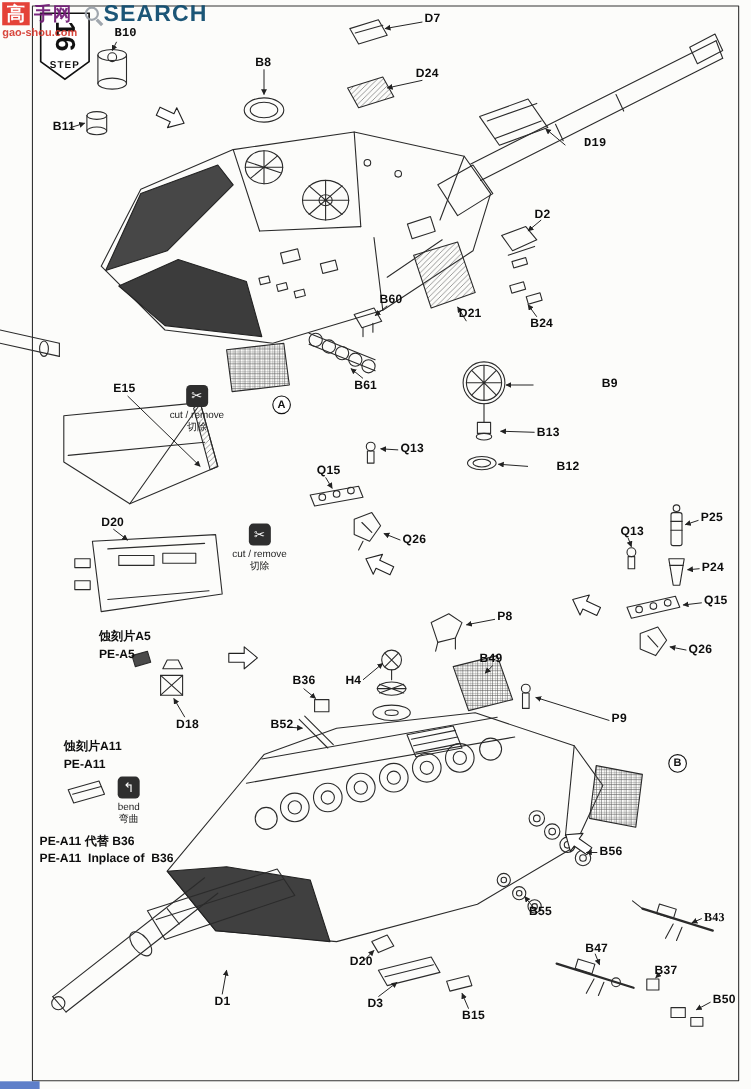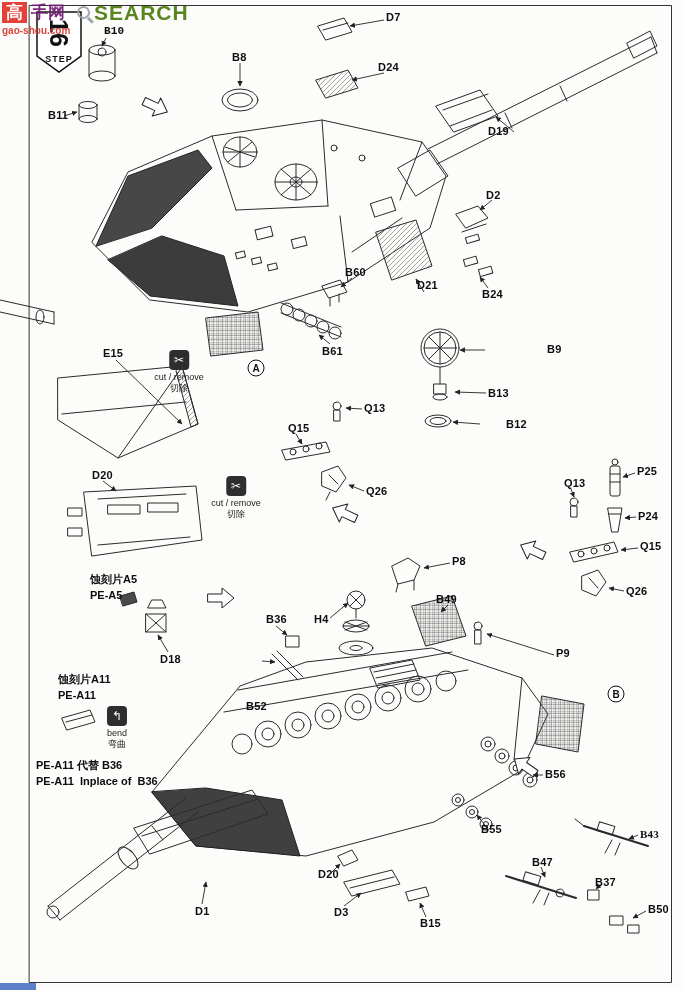--- a/index.html
+++ b/index.html
@@ -24,21 +24,21 @@
   .step-badge{position:absolute;left:34px;top:10px;width:50px;height:64px;z-index:2}
   .step-badge svg{position:absolute;left:0;top:0}
   .step-num{position:absolute;left:7px;top:5px;width:36px;height:36px;display:flex;align-items:center;justify-content:center;
             font-weight:bold;font-size:25px;transform:rotate(90deg);color:#111}
   .step-label{position:absolute;left:0;right:0;top:44px;text-align:center;font-weight:bold;font-size:9px;letter-spacing:1px;color:#111}
 
   .watermark{position:absolute;left:2px;top:2px;z-index:6;opacity:.93}
   .wm-row{display:flex;align-items:center;gap:4px}
   .wm-box{background:#e3342a;color:#fff;font-weight:bold;font-size:17px;padding:2px 4px;line-height:1}
   .wm-rest{color:#701a75;font-weight:bold;font-size:17px;line-height:1}
-  .wm-search{color:#4d7c0f;font-weight:bold;font-size:21px;letter-spacing:1px;line-height:1}
+  .wm-search{color:#0c4a6e;font-weight:bold;font-size:21px;letter-spacing:1px;line-height:1}
   .wm-search-icon{width:13px;height:13px;border:2.5px solid #99a0a8;border-radius:50%;position:relative;margin-left:8px}
   .wm-search-icon::after{content:"";position:absolute;width:2.5px;height:7px;background:#99a0a8;
                          left:10px;top:9px;transform:rotate(-45deg)}
   .wm-site{color:#d63a2f;font-weight:bold;font-size:10px;margin-top:2px}
   .wm-fragment{position:absolute;left:0;bottom:0;width:36px;height:7px;background:#2a56b8;opacity:.75;z-index:6}
 </style>
 </head>
 <body>
 
 <div class="page">
@@ -372,21 +372,21 @@
     </div>
     <div class="wm-site">gao-shou.com</div>
   </div>
 
   <div id="overlay" class="overlay">
       <div class="part-label" style="left: 104px; top: 26px; font-family: Liberation Mono, monospace;">B10</div>
       <div class="part-label" style="left: 386px; top: 12px;">D7</div>
       <div class="part-label" style="left: 232px; top: 52px;">B8</div>
       <div class="part-label" style="left: 378px; top: 62px;">D24</div>
       <div class="part-label" style="left: 48px; top: 110px;">B11</div>
-      <div class="part-label" style="left: 488px; top: 126px;">D19</div>
+      <div class="part-label" style="left: 531px; top: 126px; font-family: Liberation Mono, monospace;">D19</div>
       <div class="part-label" style="left: 486px; top: 190px;">D2</div>
       <div class="part-label" style="left: 482px; top: 289px;">B24</div>
       <div class="part-label" style="left: 417px; top: 280px;">D21</div>
       <div class="part-label" style="left: 345px; top: 267px;">B60</div>
       <div class="part-label" style="left: 322px; top: 346px;">B61</div>
       <div class="part-label" style="left: 499px; top: 344px; padding-left: 48px;">B9</div>
       <div class="part-label" style="left: 488px; top: 388px;">B13</div>
       <div class="part-label" style="left: 482px; top: 419px; margin-left: 24px;">B12</div>
       <div class="part-label" style="left: 364px; top: 403px;">Q13</div>
       <div class="part-label" style="left: 288px; top: 423px;">Q15</div>
@@ -395,21 +395,21 @@
       <div class="part-label" style="left: 92px; top: 470px;">D20</div>
       <div class="part-label" style="left: 564px; top: 478px;">Q13</div>
       <div class="part-label" style="left: 637px; top: 466px;">P25</div>
       <div class="part-label" style="left: 638px; top: 511px;">P24</div>
       <div class="part-label" style="left: 640px; top: 541px;">Q15</div>
       <div class="part-label" style="left: 626px; top: 586px;">Q26</div>
       <div class="part-label" style="left: 452px; top: 556px;">P8</div>
       <div class="part-label" style="left: 436px; top: 594px;">B49</div>
       <div class="part-label" style="left: 266px; top: 614px;">B36</div>
       <div class="part-label" style="left: 314px; top: 614px;">H4</div>
-      <div class="part-label" style="left: 246px; top: 654px; margin-top: 47px;">B52</div>
+      <div class="part-label" style="left: 246px; top: 654px;">B52</div>
       <div class="part-label" style="left: 556px; top: 648px;">P9</div>
       <div class="part-label" style="left: 160px; top: 654px;">D18</div>
       <div class="part-label" style="left: 545px; top: 769px;">B56</div>
       <div class="part-label" style="left: 481px; top: 824px;">B55</div>
       <div class="part-label" style="left: 640px; top: 829px; font-family: Liberation Serif, serif;">B43</div>
       <div class="part-label" style="left: 532px; top: 857px;">B47</div>
       <div class="part-label" style="left: 595px; top: 877px;">B37</div>
       <div class="part-label" style="left: 648px; top: 904px;">B50</div>
       <div class="part-label" style="left: 318px; top: 869px;">D20</div>
       <div class="part-label" style="left: 195px; top: 906px;">D1</div>

